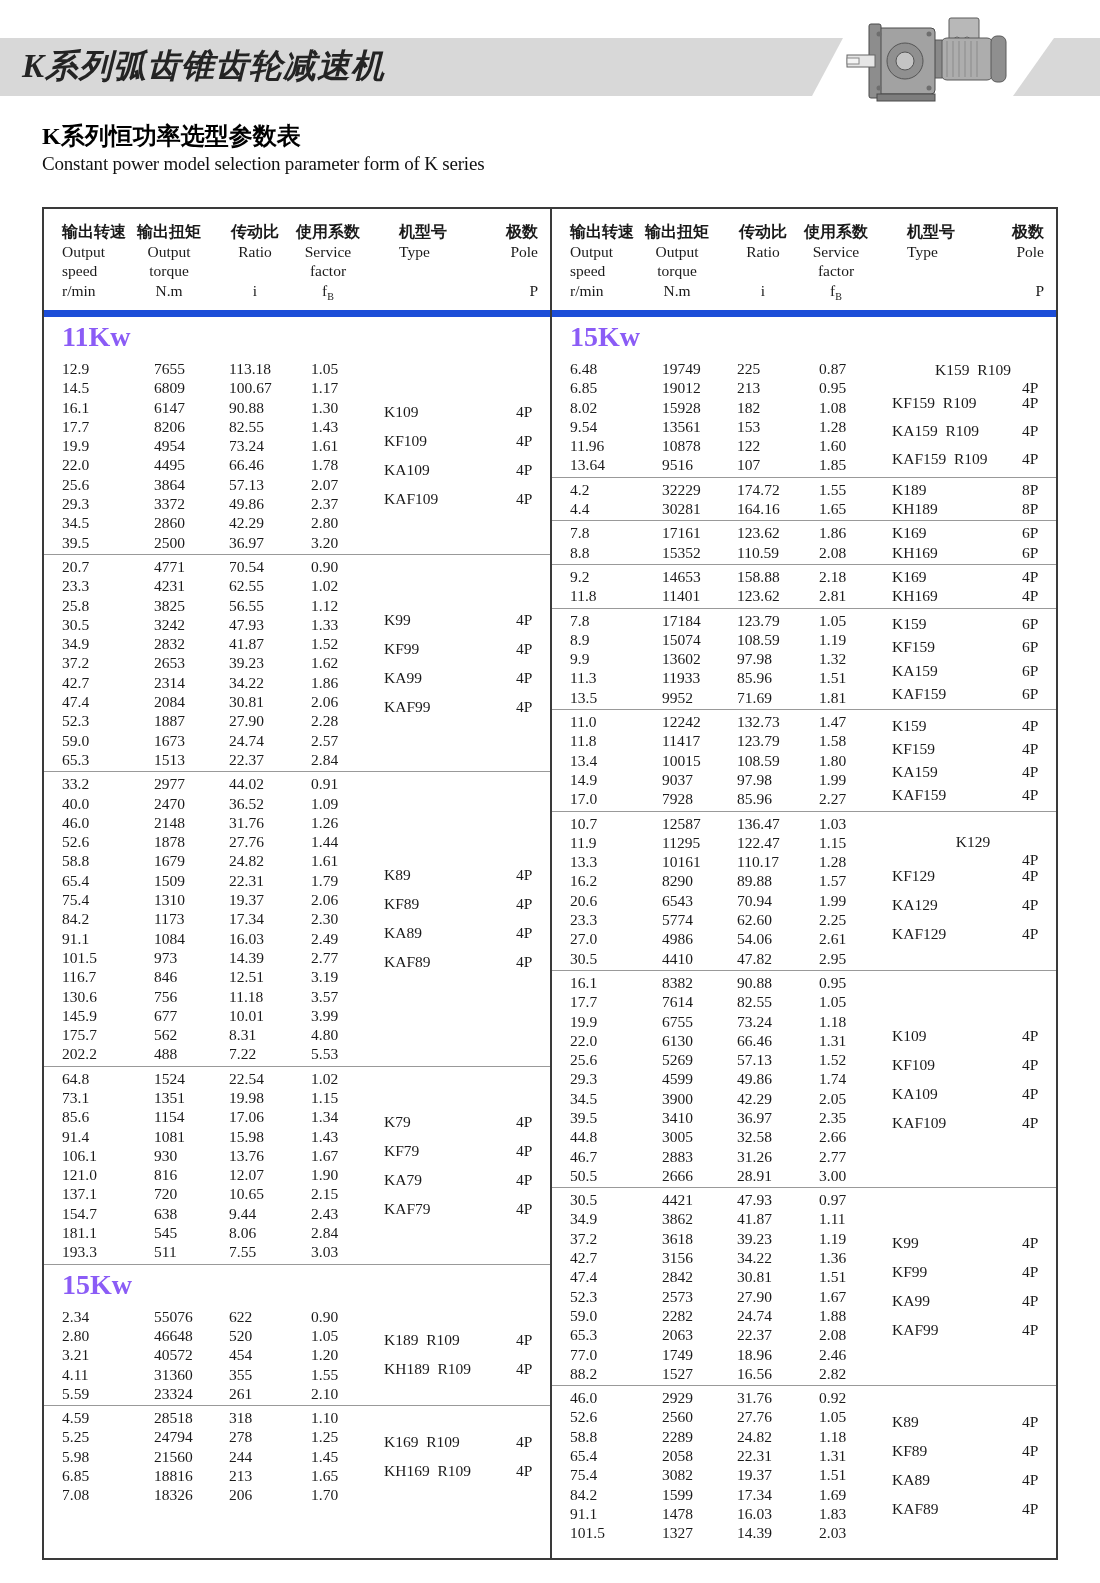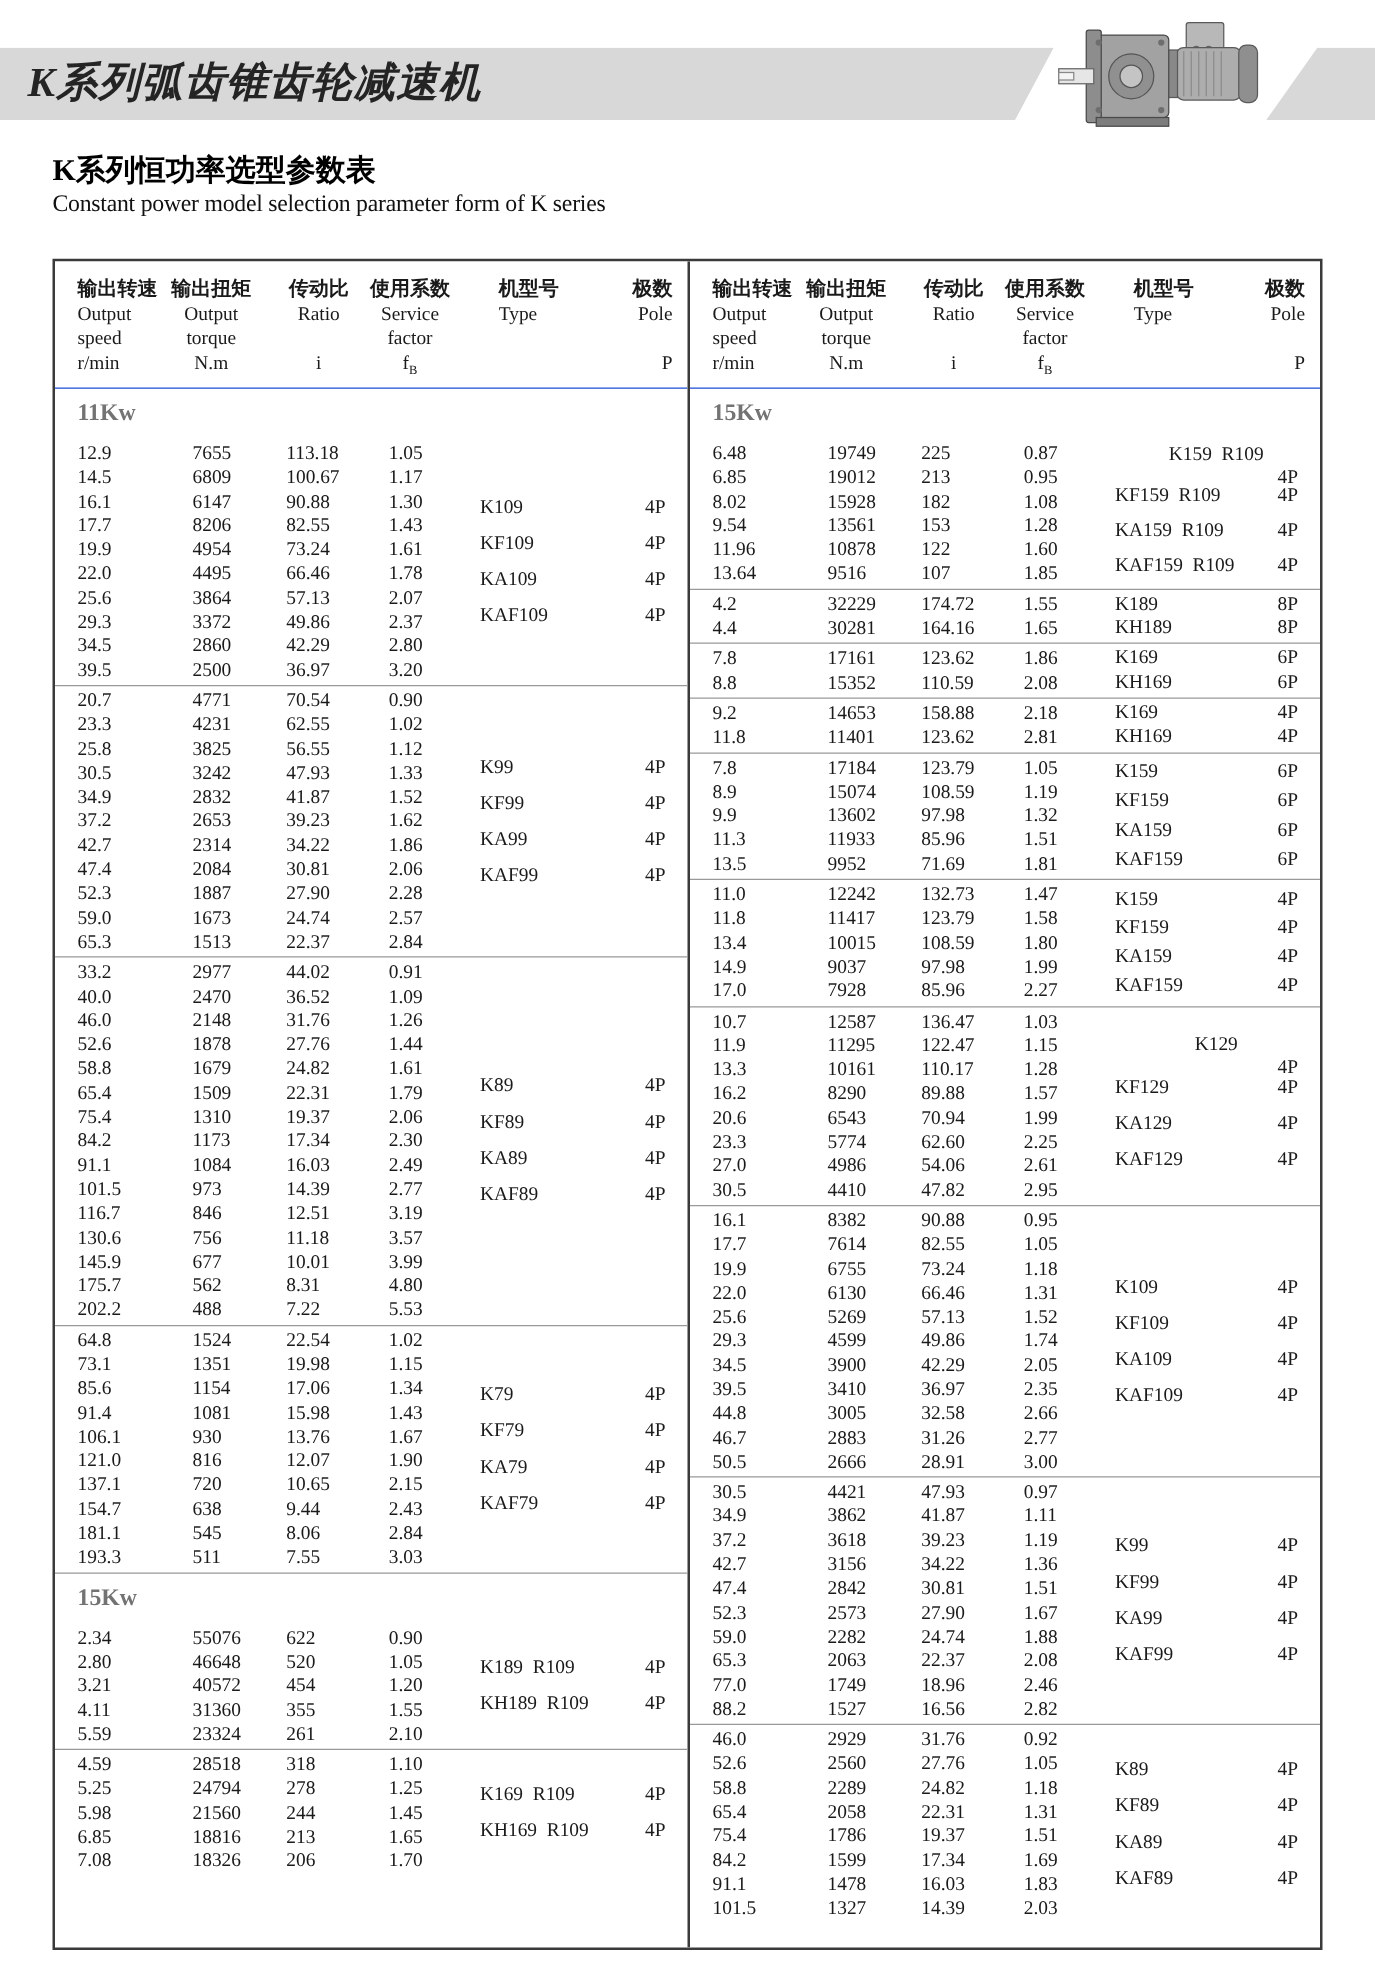--- a/index.html
+++ b/index.html
@@ -18,33 +18,33 @@
   .title-zh{position:absolute;left:42px;top:120px;font-size:24px;font-weight:700;color:#000;}
   .title-en{position:absolute;left:42px;top:153px;font-size:19px;font-weight:400;color:#111;
         letter-spacing:-0.2px;}
 
   
   .ptable{position:absolute;left:42px;top:207px;width:1016px;height:1353px;
         border:2px solid #3a3a3a;box-sizing:border-box;display:flex;overflow:hidden;background:#fff;}
   .half{width:506px;box-sizing:border-box;overflow:hidden;}
   .half.right{border-left:2px solid #3a3a3a;}
 
-  .half-header{position:relative;height:101px;border-bottom:1px solid #1d4ed8;
+  .half-header{position:relative;height:101px;border-bottom:7px solid #1d4ed8;
         font-size:15.5px;line-height:19.5px;}
   .hcol{position:absolute;top:13px;}
   .hcol .zh{font-weight:700;font-size:16px;}
   .hc1{left:18px;text-align:left;}
   .hc2{left:90px;width:70px;text-align:center;}
   .hc3{left:178px;width:66px;text-align:center;}
   .hc4{left:245px;width:78px;text-align:center;}
   .hc5{left:355px;text-align:left;}
   .hc6{right:12px;text-align:right;}
   .hcol sub{font-size:10px;}
 
-  .kw-heading{font-size:19px;font-weight:700;padding:6px 0 6px 18px;line-height:28px;color:#737373;}
+  .kw-heading{font-size:28px;font-weight:700;padding:6px 0 6px 18px;line-height:28px;color:#8b5cf6;}
   .section + .section{border-top:1px solid #999;}
   .group{position:relative;padding:2px 0;}
   .group + .group{border-top:1px solid #999;}
   .trow{display:grid;grid-template-columns:92px 75px 82px 73px;padding-left:18px;
         line-height:19.3px;font-size:15.5px;}
   .types{position:absolute;left:340px;right:2px;top:50%;transform:translateY(-50%);
         font-size:15.5px;}
   .tline{display:flex;align-items:center;}
   .tname{white-space:pre;}
   .tpole{margin-left:auto;width:32px;text-align:left;}
@@ -1131,21 +1131,21 @@
                   <span class="c">1.18</span>
                 </div>
                 <div class="trow">
                   <span class="c">65.4</span>
                   <span class="c">2058</span>
                   <span class="c">22.31</span>
                   <span class="c">1.31</span>
                 </div>
                 <div class="trow">
                   <span class="c">75.4</span>
-                  <span class="c">1786</span>
+                  <span class="c">3082</span>
                   <span class="c">19.37</span>
                   <span class="c">1.51</span>
                 </div>
                 <div class="trow">
                   <span class="c">84.2</span>
                   <span class="c">1599</span>
                   <span class="c">17.34</span>
                   <span class="c">1.69</span>
                 </div>
                 <div class="trow">

